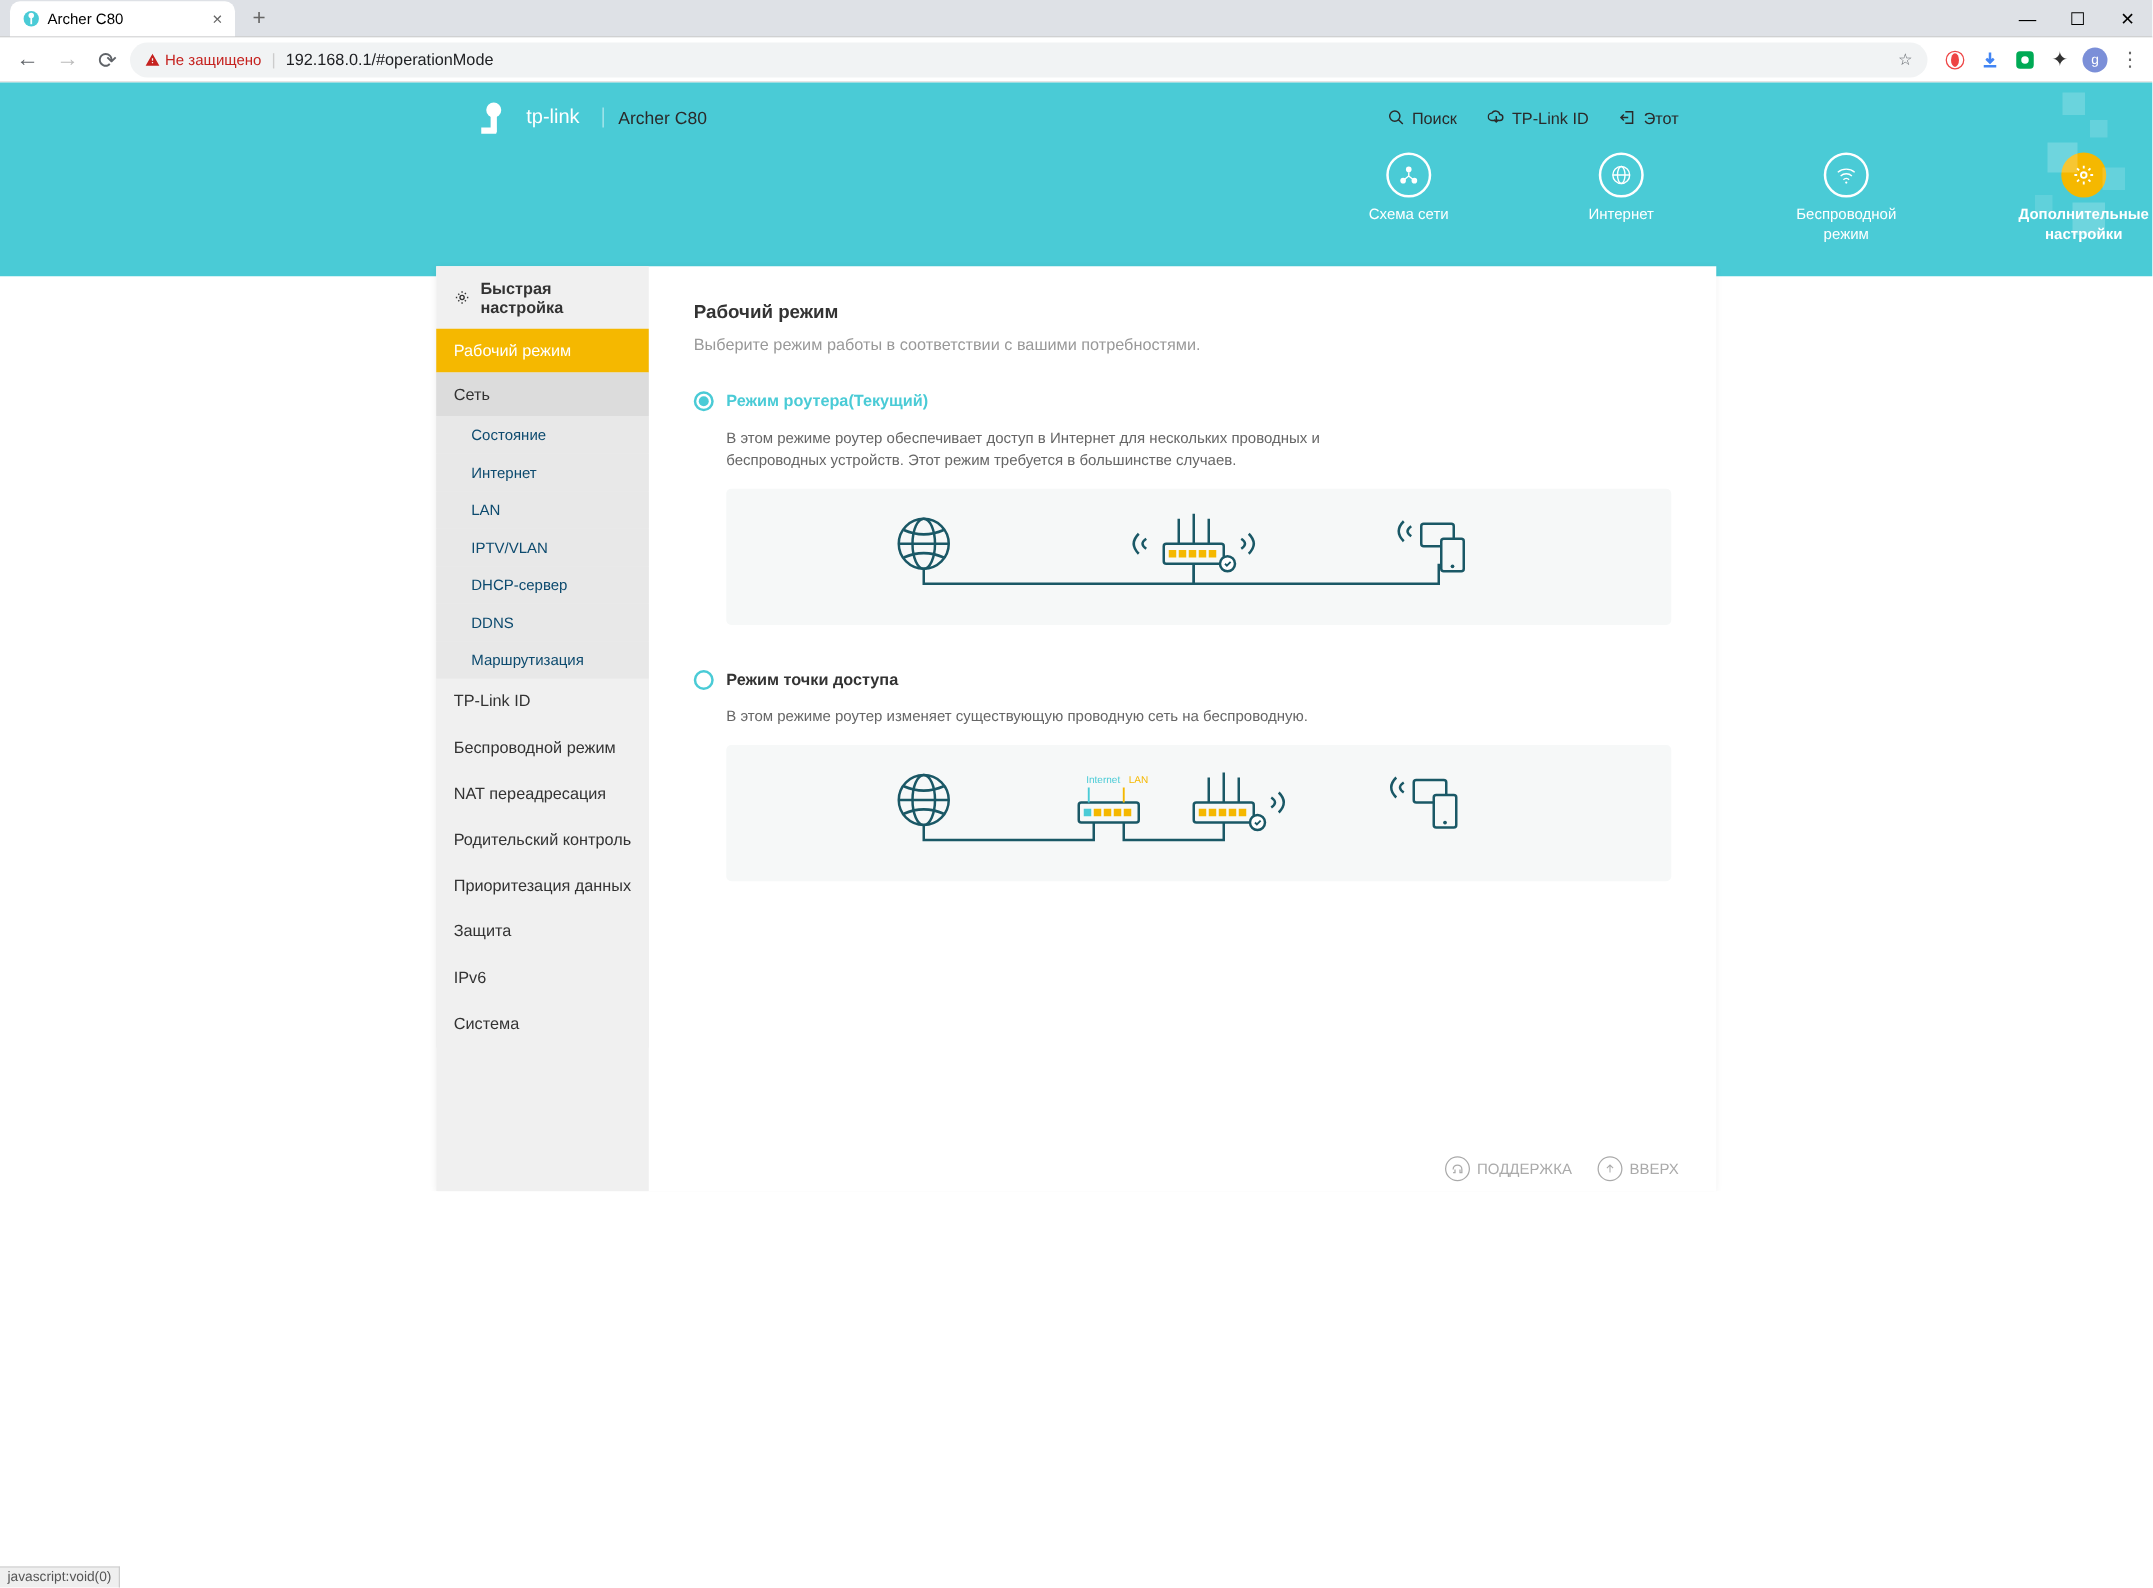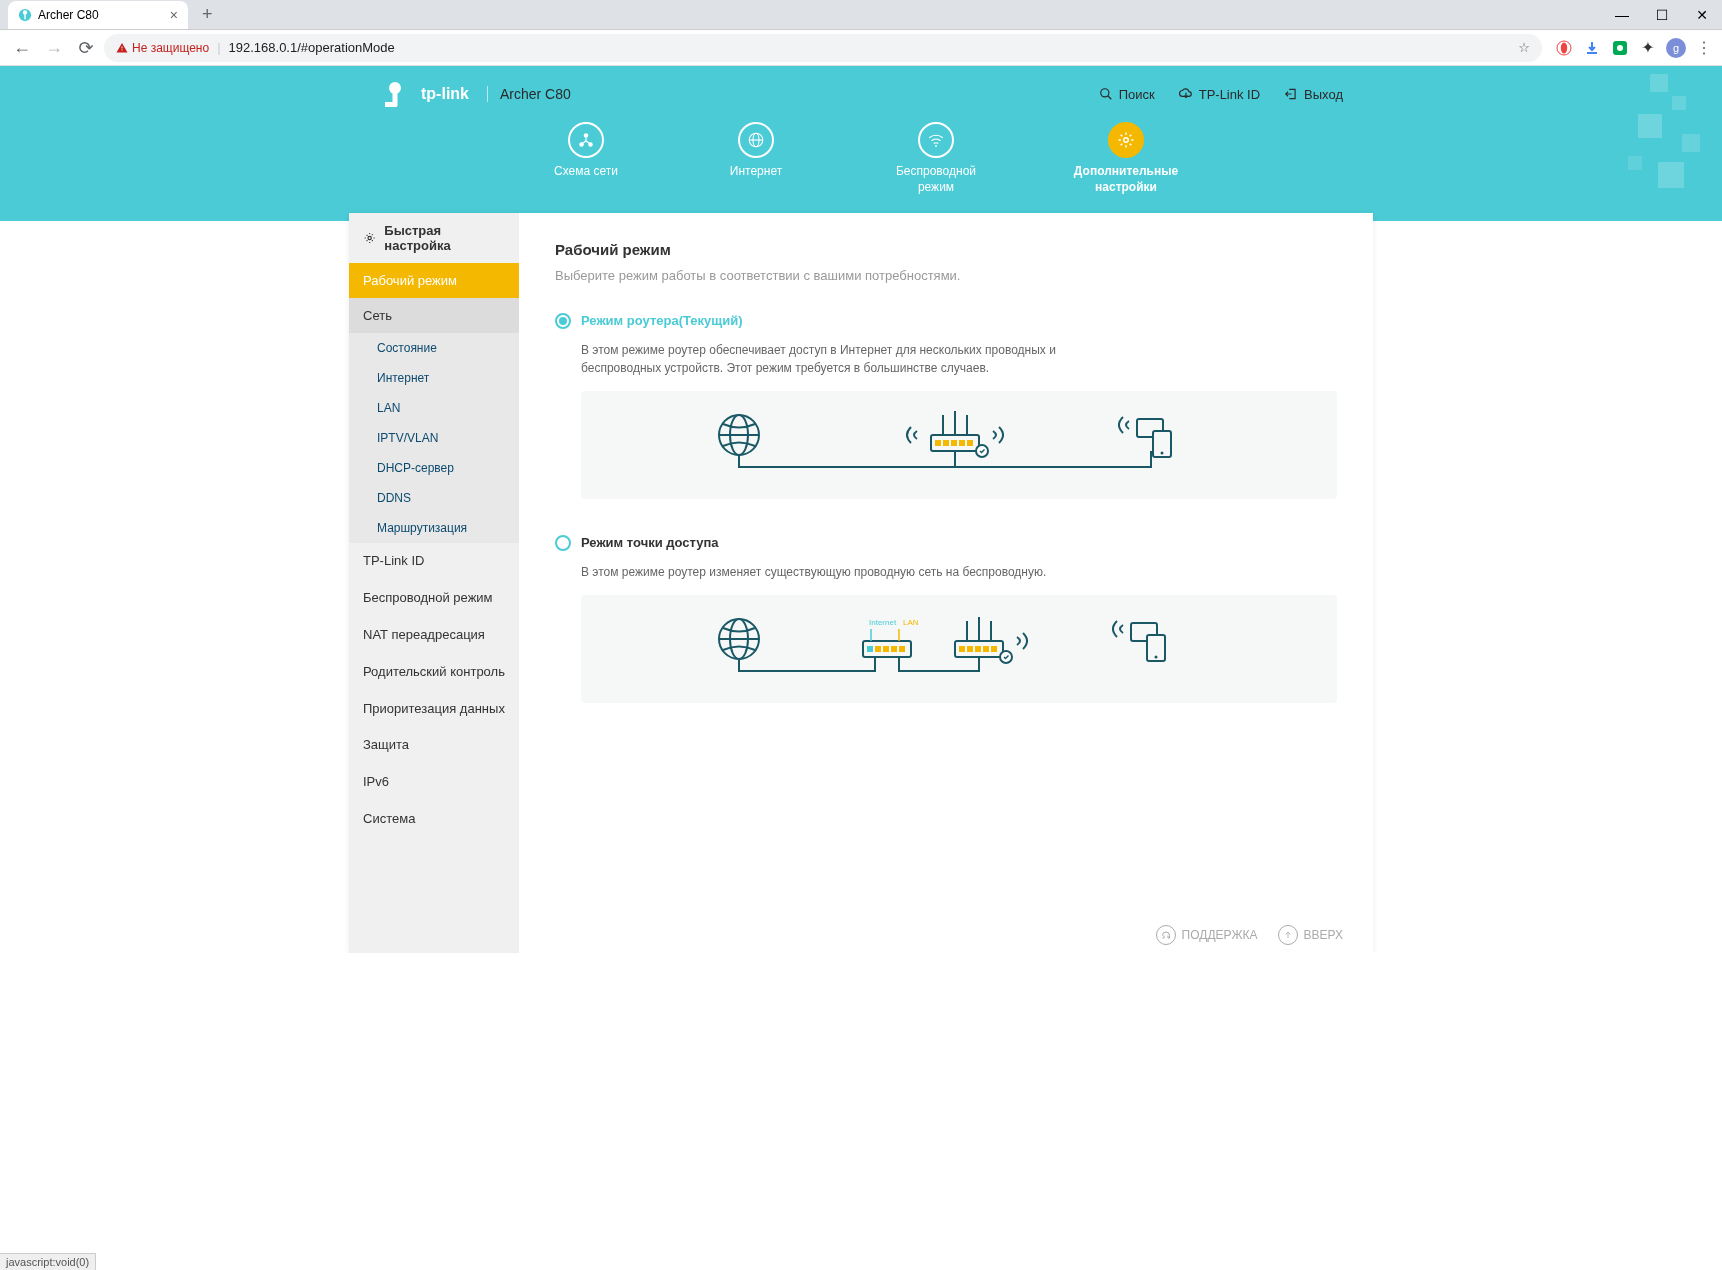--- a/index.html
+++ b/index.html
@@ -20,26 +20,26 @@
 .insecure { color: #c5221f; display: flex; align-items: center; gap: 4px; font-size: 12px; }
 .url-text { color: #202124; }
 .toolbar-icons { display: flex; gap: 8px; align-items: center; padding-left: 8px; }
 .toolbar-icons span { width: 20px; height: 20px; display: flex; align-items: center; justify-content: center; cursor: pointer; }
 
 
 .tp-header { background: #4acbd6; height: 155px; padding-top: 12px; }
 .tp-header-top { display: flex; align-items: center; padding: 0 30px; max-width: 1024px; margin: 0 auto; }
 .tp-logo { display: flex; align-items: center; gap: 10px; }
 .tp-logo-icon { width: 32px; height: 32px; }
-.tp-logo-text { color: #fff; font-size: 16px; font-weight: 700; }
+.tp-logo-text { color: #fff; font-size: 16px; font-weight: 400; }
 .tp-model { color: #2a2a2a; font-size: 14px; margin-left: 8px; border-left: 1px solid rgba(255,255,255,0.6); padding-left: 12px; }
 .tp-header-actions { margin-left: auto; display: flex; gap: 24px; }
 .tp-action { display: flex; align-items: center; gap: 6px; color: #2a2a2a; font-size: 13px; cursor: pointer; }
 
-.tp-tabs { display: flex; justify-content: center; gap: 80px; margin-top: 12px; }
+.tp-tabs { display: flex; justify-content: flex-end; gap: 80px; margin-top: 12px; }
 .tp-tab { display: flex; flex-direction: column; align-items: center; gap: 6px; cursor: pointer; min-width: 90px; }
 .tp-tab-icon { width: 36px; height: 36px; border: 2px solid #fff; border-radius: 50%; display: flex; align-items: center; justify-content: center; }
 .tp-tab-icon.active { background: #f5b800; border-color: #f5b800; }
 .tp-tab-label { color: #fff; font-size: 12px; text-align: center; max-width: 110px; line-height: 1.3; }
 .tp-tab.active .tp-tab-label { font-weight: 600; }
 
 
 .content-wrap { max-width: 1024px; margin: -8px auto 0; display: flex; background: #fff; box-shadow: 0 1px 6px rgba(0,0,0,0.08); min-height: 740px; position: relative; }
 
 
@@ -164,21 +164,21 @@
         <svg width="14" height="14" viewBox="0 0 24 24">
             <path d="M6 16a5 5 0 010-10 6 6 0 0111 2 4 4 0 010 8H6z" fill="none" stroke="#2a2a2a" stroke-width="2"></path>
             <path d="M12 10v8m-3-3l3 3 3-3" fill="none" stroke="#2a2a2a" stroke-width="2"></path>
           </svg>
         <span>TP-Link ID</span>
       </div>
       <div class="tp-action">
         <svg width="14" height="14" viewBox="0 0 24 24">
             <path d="M9 4h10v16H9M13 12H3m4-4l-4 4 4 4" fill="none" stroke="#2a2a2a" stroke-width="2"></path>
           </svg>
-        <span>Выход</span>
+        <span>Этот</span>
       </div>
     </div>
   </div>
 
   <div class="tp-tabs">
     <div class="tp-tab">
       <div class="tp-tab-icon">
           <svg width="18" height="18" viewBox="0 0 24 24">
             <circle cx="12" cy="6" r="3" fill="#fff"></circle>
             <circle cx="6" cy="18" r="3" fill="#fff"></circle>

